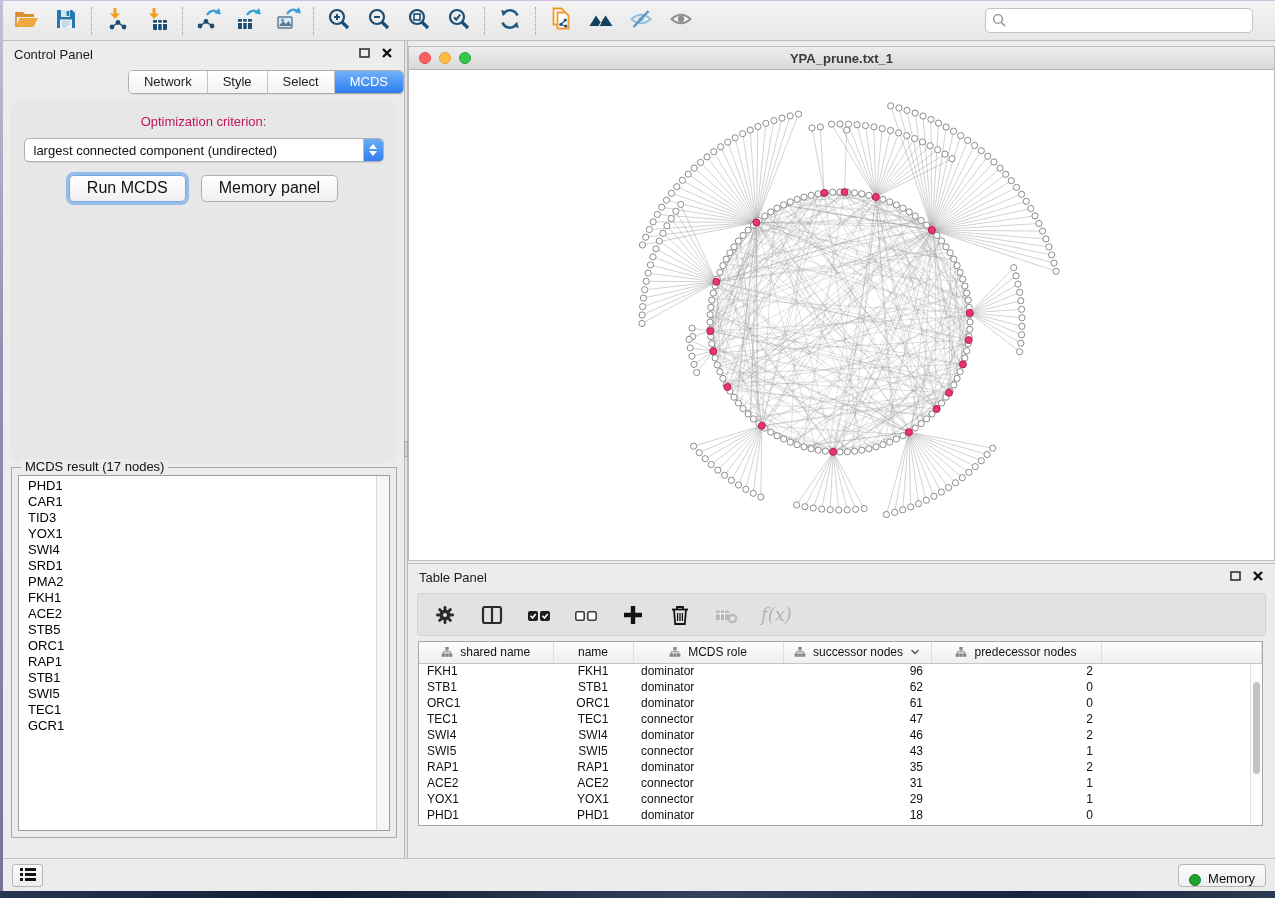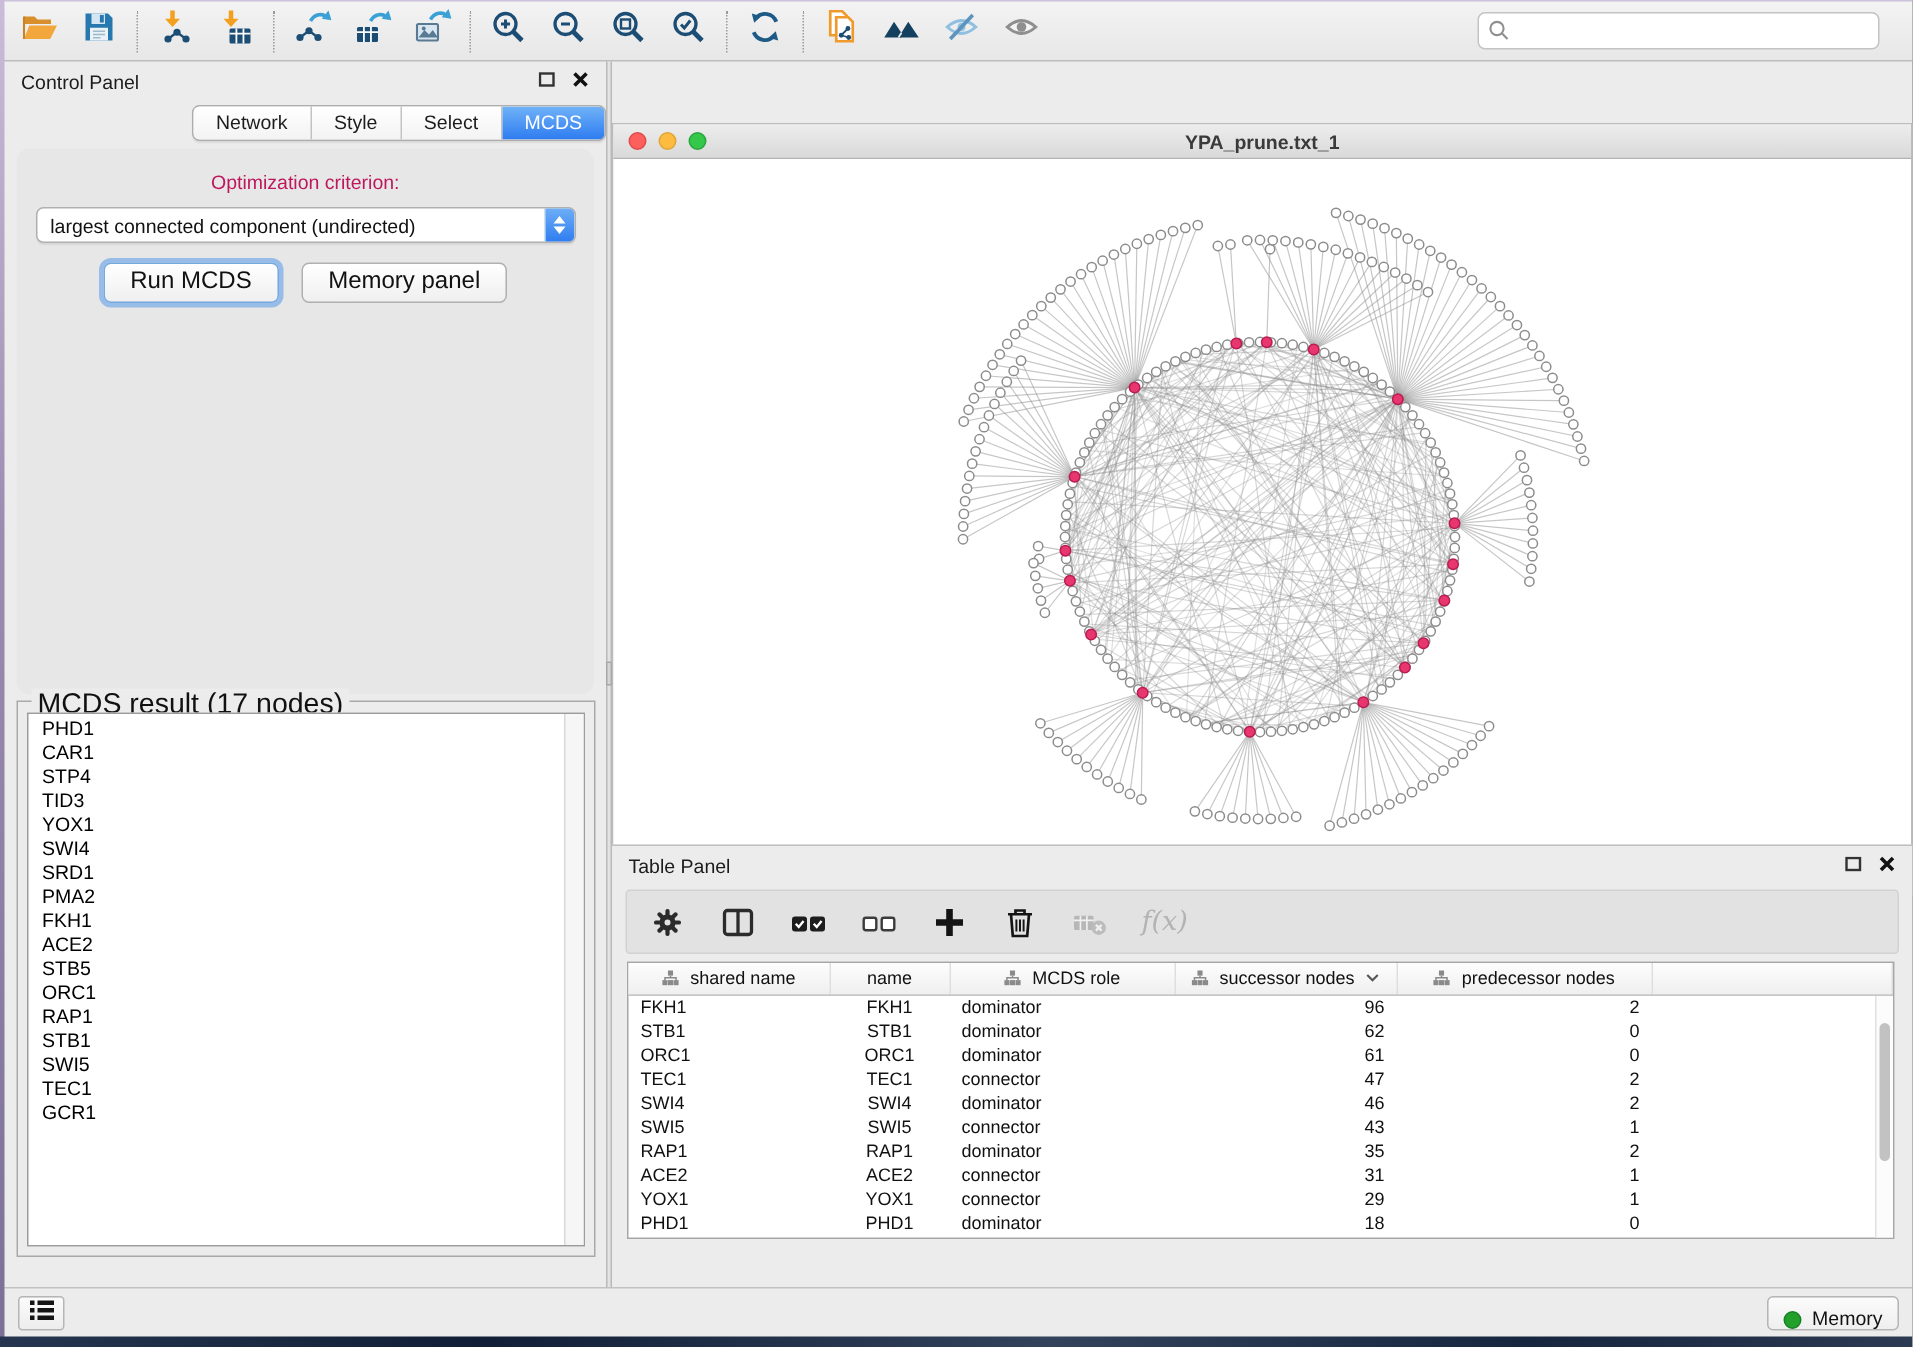--- a/index.html
+++ b/index.html
@@ -41,33 +41,33 @@
     flex-direction:column; align-items:center; justify-content:center; gap:2px; border-left:1px solid #9cc3ef; }
   .car-up { width:0; height:0; border-left:4px solid transparent; border-right:4px solid transparent; border-bottom:5px solid #fff; }
   .car-dn { width:0; height:0; border-left:4px solid transparent; border-right:4px solid transparent; border-top:5px solid #fff; }
   .btn-row { display:flex; justify-content:center; gap:15px; margin-top:13px; }
   .btn { padding:3px 17px 4px; font-size:16px; color:#111; background:linear-gradient(#ffffff,#efefef);
     border:1px solid #b0b0b0; border-radius:5px; }
   .btn.focused { box-shadow:0 0 0 3px rgba(106,164,231,.65); border-color:#76a9e2; }
 
   .fieldset { position:absolute; left:8px; top:426px; width:386px; height:371px; border:1px solid #a9a9a9; }
   .fieldset .legend { position:absolute; top:-9px; left:9px; background:#ececec; padding:0 4px;
-    font-size:19px; color:#111; white-space:nowrap; }
+    font-size:13px; color:#111; white-space:nowrap; }
   .listbox { position:absolute; left:6px; top:7px; right:6px; bottom:6px; background:#fff; border:1px solid #9c9c9c; }
   .list-scroll { position:absolute; right:0; top:0; bottom:0; width:13px; background:#f6f6f6; border-left:1px solid #d8d8d8; }
   .list-items { position:absolute; inset:2px 14px 2px 0; overflow:hidden; }
   .list-item { font-size:13px; line-height:16px; padding-left:9px; color:#000; }
 
   .vsplit { position:absolute; left:404px; top:41px; width:4px; height:817px; background:#e3e3e3;
     border-left:1px solid #b9b9b9; border-right:1px solid #b9b9b9; }
   .vhandle { position:absolute; left:-1px; top:400px; width:4px; height:16px; background:#d6d6d6; border:1px solid #a8a8a8; }
 
   
   .netwin { position:absolute; left:408px; top:46px; width:867px; height:515px; background:#fff;
-    border:1px solid #bcbcbc;margin-top:36px; }
+    border:1px solid #bcbcbc; }
   .net-titlebar { height:23px; background:linear-gradient(#ededed,#d9d9d9); border-bottom:1px solid #b3b3b3;
     display:flex; align-items:center; padding:0 10px; position:relative; }
   .lights { display:flex; gap:8px; }
   .light { width:12px; height:12px; border-radius:50%; }
   .light.red { background:#fc605c; border:1px solid #e1494c; }
   .light.yellow { background:#fdbc40; border:1px solid #e0a534; }
   .light.green { background:#34c749; border:1px solid #2aa73c; }
   .net-title { position:absolute; left:0; right:0; text-align:center; font-size:13px; font-weight:700; color:#3a3a3a; }
   .net-canvas { position:absolute; left:0; top:23px; right:0; bottom:0; background:#fff; }
 
@@ -294,21 +294,20 @@
         <button class="btn focused">Run MCDS</button>
         <button class="btn">Memory panel</button>
       </div>
     </div>
     <div class="fieldset">
       <span class="legend">MCDS result (17 nodes)</span>
       <div class="listbox">
         <div class="list-items" id="mcds-list">
             <div class="list-item">PHD1</div>
             <div class="list-item">CAR1</div>
-            <div class="list-item">STP4</div>
             <div class="list-item">TID3</div>
             <div class="list-item">YOX1</div>
             <div class="list-item">SWI4</div>
             <div class="list-item">SRD1</div>
             <div class="list-item">PMA2</div>
             <div class="list-item">FKH1</div>
             <div class="list-item">ACE2</div>
             <div class="list-item">STB5</div>
             <div class="list-item">ORC1</div>
             <div class="list-item">RAP1</div>

